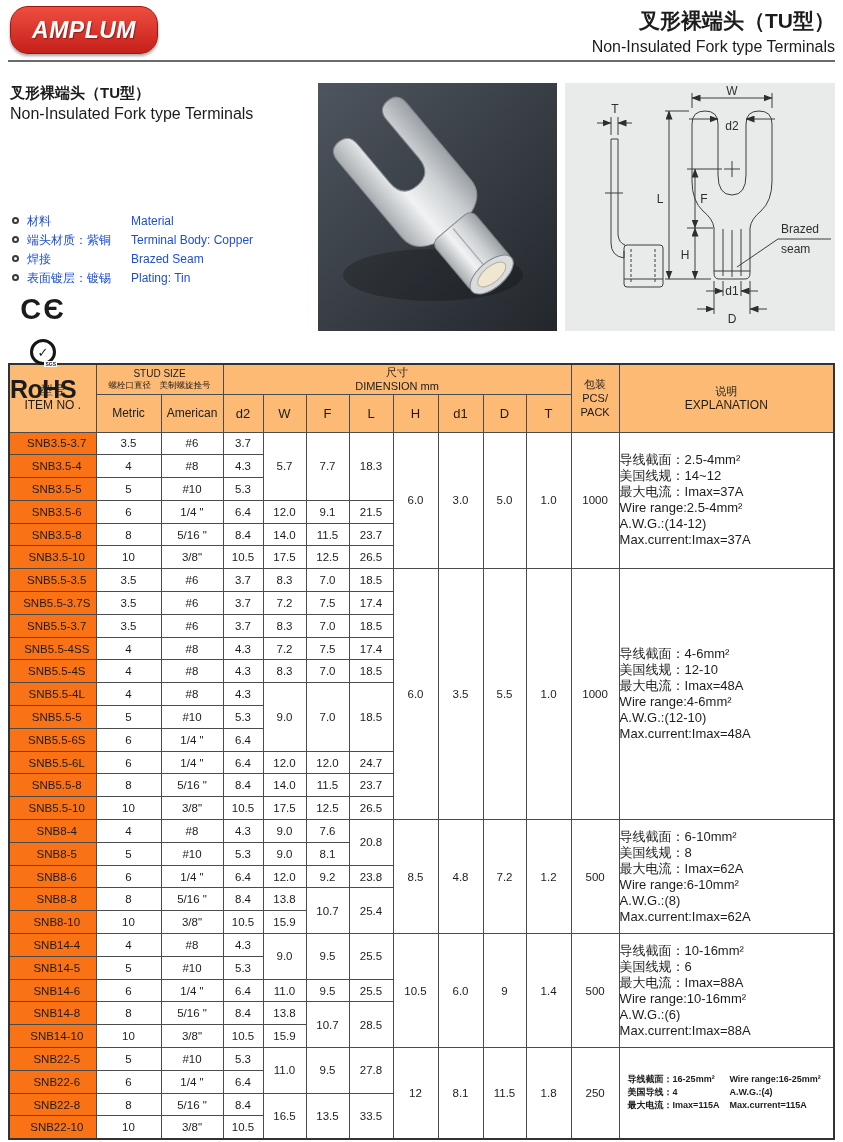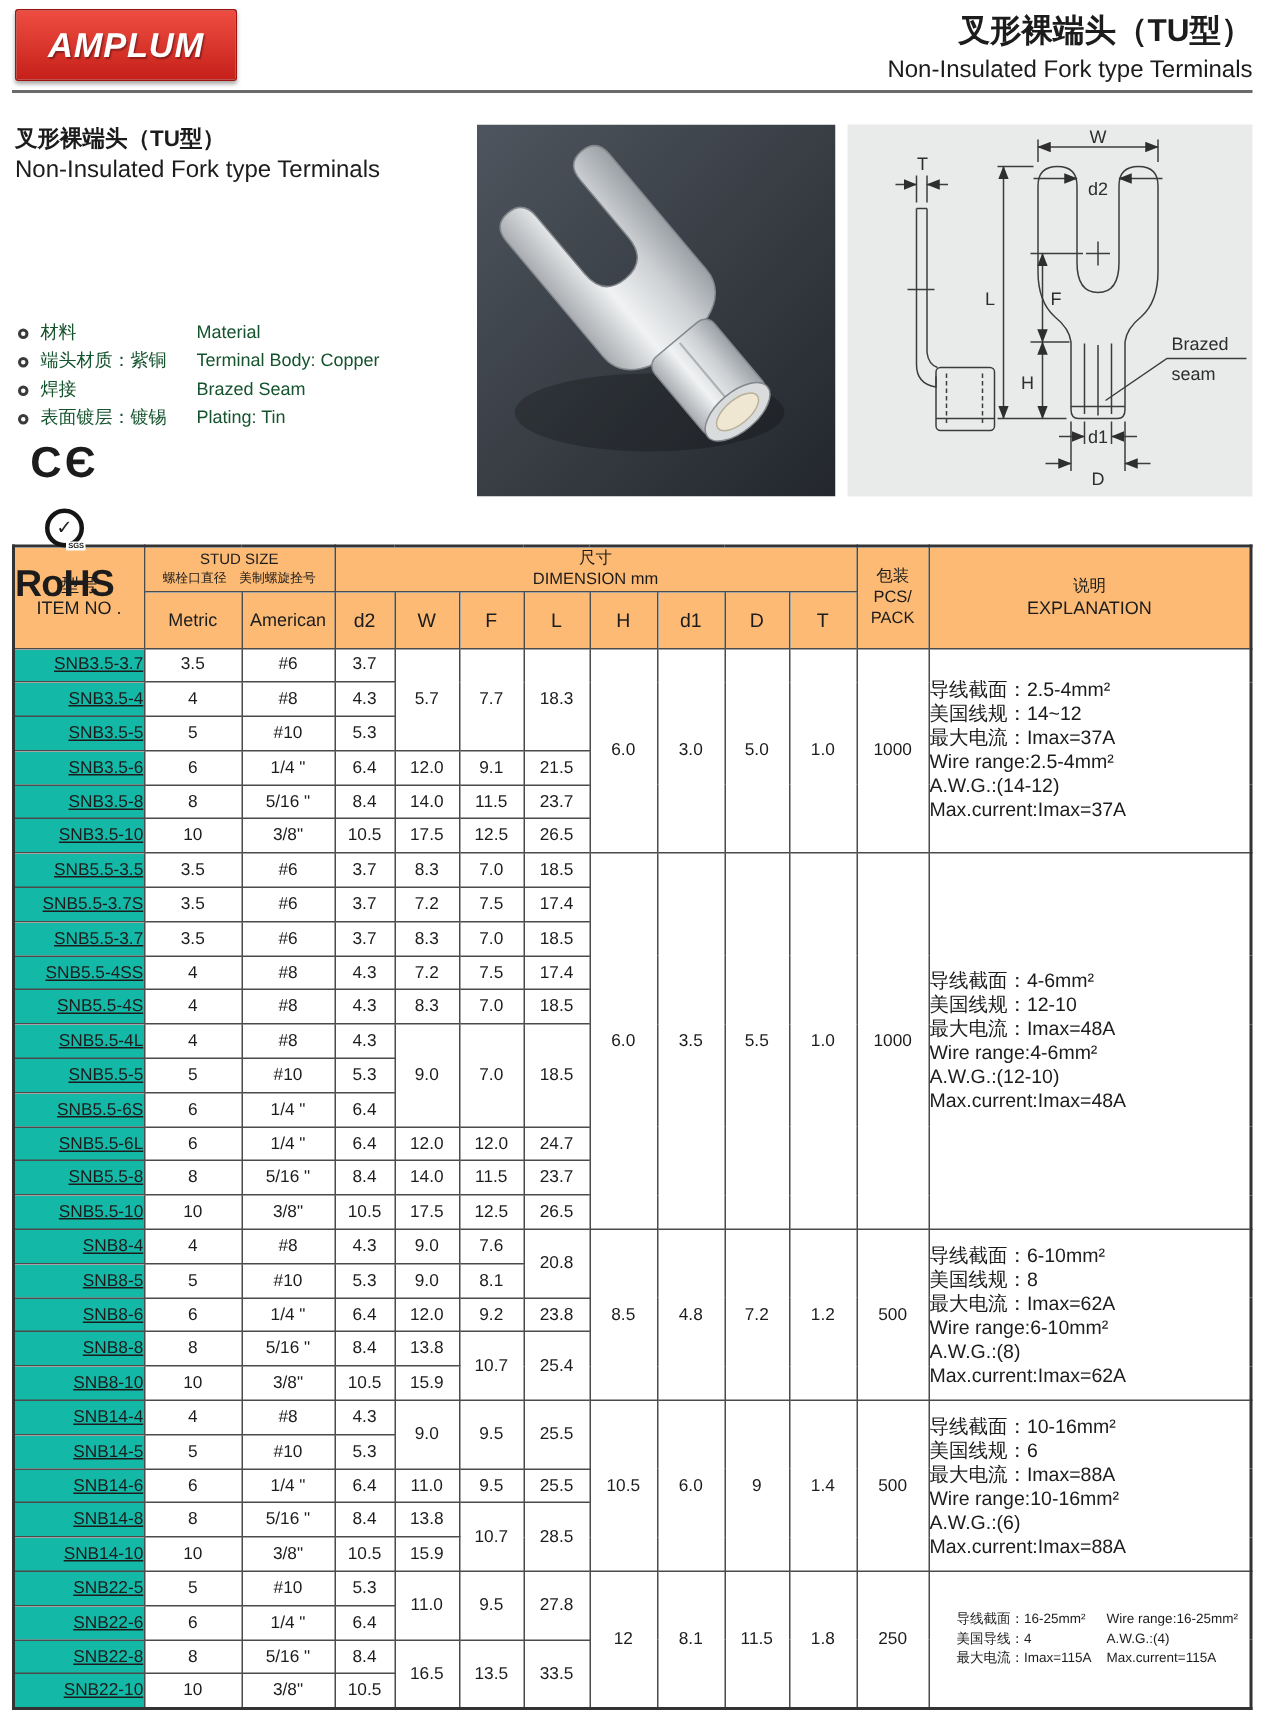--- a/index.html
+++ b/index.html
@@ -3,36 +3,36 @@
 <meta charset="utf-8">
 <style>
   * { margin:0; padding:0; box-sizing:border-box; }
   html,body { background:#fff; }
   body { width:843px; height:1142px; font-family:"Liberation Sans","DejaVu Sans",sans-serif; color:#1c1c1c; }
   .page { position:relative; width:843px; height:1142px; overflow:hidden; background:#fff; }
 
   
   .hdr { display:flex; justify-content:space-between; align-items:flex-start; padding:6px 8px 0 10px; height:58px; }
   .logo { width:148px; height:48px; background:linear-gradient(#ef4d41,#c5201a); border:1px solid #a01410;
-          border-radius:2px; display:flex; align-items:center; justify-content:center;
+          border-radius:18px; display:flex; align-items:center; justify-content:center;
           box-shadow:0 2px 3px rgba(0,0,0,.35); }
   .logo span { color:#fff; font-size:23px; font-weight:700; font-style:italic; letter-spacing:.5px;
                text-shadow:1px 1px 1px rgba(0,0,0,.35); }
   .titles { text-align:right; }
   .t-zh { font-size:21px; font-weight:600; line-height:30px; }
   .t-en { font-size:16px; line-height:22px; }
   .rule { height:2px; background:#6a6a6a; margin:2px 8px 0; }
 
   
   .content { position:relative; height:248px; margin-top:21px; }
   .intro { position:absolute; left:10px; top:0; width:300px; height:248px; }
   .intro-title .zh { font-size:15px; font-weight:700; line-height:20px; }
   .intro-title .en { font-size:16px; line-height:21px; }
   .bullets { position:absolute; top:131px; left:2px; width:296px; }
-  .bullet { display:flex; align-items:center; margin-bottom:5px; font-size:12px; line-height:14px; color:#14532d; }
+  .bullet { display:flex; align-items:flex-start; margin-bottom:5px; font-size:12px; line-height:14px; color:#1d4ed8; }
   .dot { width:7px; height:7px; border:2px solid #3a3a3a; border-radius:50%; margin:3px 8px 0 0; flex-shrink:0; }
   .b-zh { width:104px; }
   .b-en { flex:1; }
   .certs { position:absolute; top:210px; left:0; display:flex; align-items:center; gap:10px;flex-direction:column; }
   .ce { font-size:29px; font-weight:700; letter-spacing:2px; }
   .circ { position:relative; width:26px; height:26px; border:3px solid #151515; border-radius:50%;
           display:flex; align-items:center; justify-content:center; font-size:13px; font-weight:800; margin-top:3px; }
   .circ .sgs { position:absolute; bottom:-5px; right:-4px; font-size:5px; font-weight:700; background:#fff; padding:0 1px; }
   .rohs { font-size:25px; font-weight:800; letter-spacing:-.5px; }
 
@@ -45,24 +45,24 @@
   .spec th, .spec td { border:1px solid #4b4b4b; text-align:center; vertical-align:middle; padding:0; overflow:hidden; }
   .spec thead th { background:#fdba74; font-weight:400; }
   .hr1 th { height:30px; }
   .hr2 th { height:38px; font-size:13px; }
   .th-two { font-size:12px; line-height:15px; }
   .th-dim { font-size:11px; line-height:14px; }
   .th-stud .big { font-size:10px; line-height:13px; }
   .th-stud .sub { font-size:8.5px; line-height:11px; white-space:nowrap; }
   .th-pack { font-size:11px; line-height:14px;margin-left:32px; }
   .spec td { height:22.8px; font-size:11.5px; background:#fff; }
-  .spec td.item { background:#14b8a6; text-align:right; padding-left:8px;text-decoration:underline; }
+  .spec td.item { background:#f97316; text-align:center; padding-left:8px; }
   .spec td.expl { text-align:left; font-size:13px; line-height:16px; }
   .spec td.expl .cols { display:flex; gap:10px; }
-  .spec td.expl-sm { font-size:9px; padding-left:18px; line-height:13px; }
+  .spec td.expl-sm { font-size:9px; padding-left:8px; line-height:13px;font-weight:bold; }
 </style>
 </head>
 <body>
 
 <div class="page">
 
   <div class="hdr">
     <div class="logo">
       <span>AMPLUM</span>
     </div>

